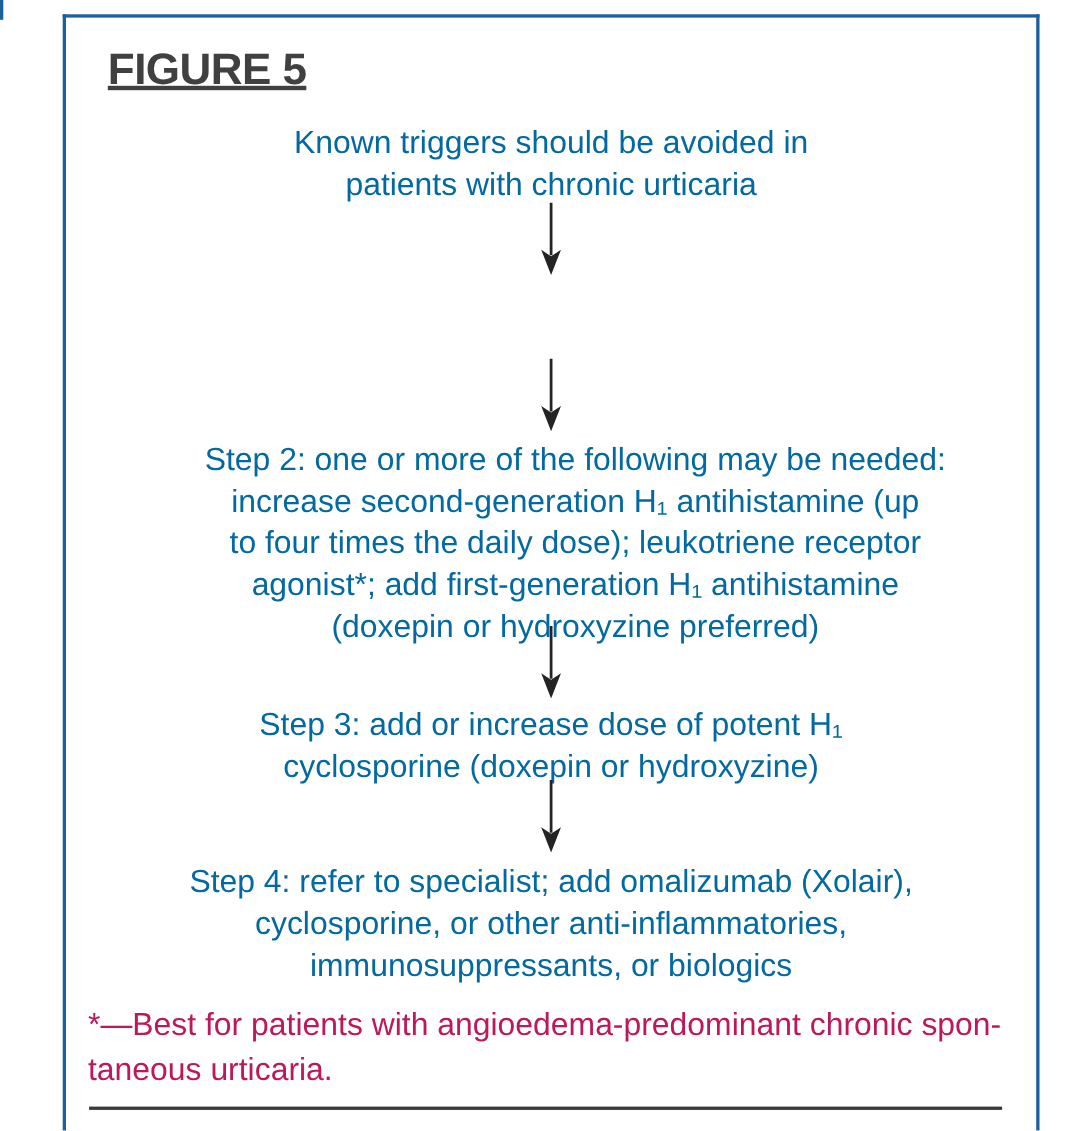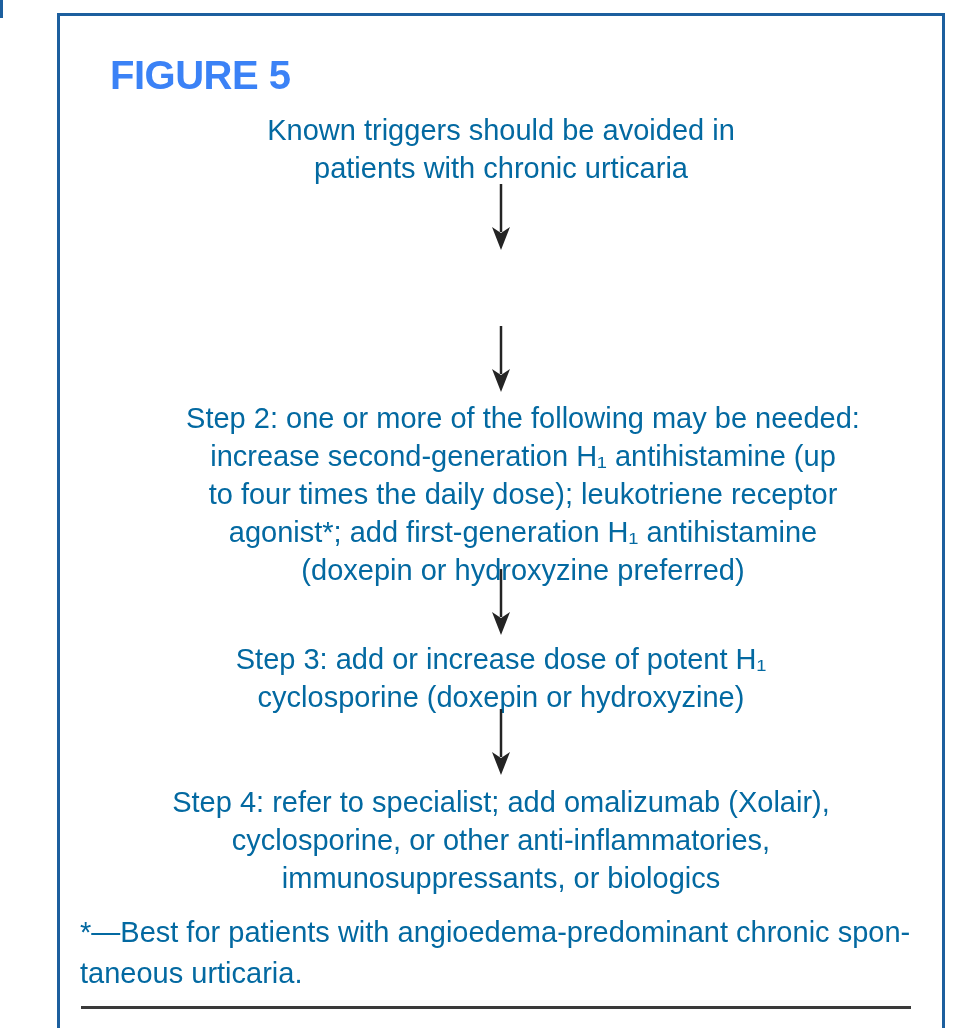--- a/index.html
+++ b/index.html
@@ -33,25 +33,26 @@
     box-sizing: border-box;
     border-top: 3px solid #1c5f9e;
     border-left: 3px solid #1c5f9e;
     border-right: 3px solid #1c5f9e;
     background: #ffffff;
   }
   .figure-title {
     position: absolute;
     left: 38px;
     top: 25px;
-    margin: 12px;
+    margin: 0;
     font-size: 40px;
     font-weight: bold;
     letter-spacing: -0.5px;
-    color: #3b82f6;
+    color: #404040;
+    text-decoration: underline;
   }
   .flow-node {
     position: absolute;
     left: 0;
     width: 100%;
     text-align: center;
     font-size: 29px;
     line-height: 38px;
     white-space: pre-line;
     color: #0369a1;
@@ -74,21 +75,21 @@
   .arrow-4 { top: 693px; }
   .footnote {
     position: absolute;
     left: 20px;
     top: 896px;
     width: 840px;
     text-align: left;
     font-size: 29px;
     line-height: 41px;
     white-space: pre-line;
-    color: #0369a1;
+    color: #be185d;
   }
   .bottom-rule {
     position: absolute;
     left: 21px;
     top: 990px;
     width: 830px;
     height: 3px;
     background: #3a3a3a;
   }
 </style>

